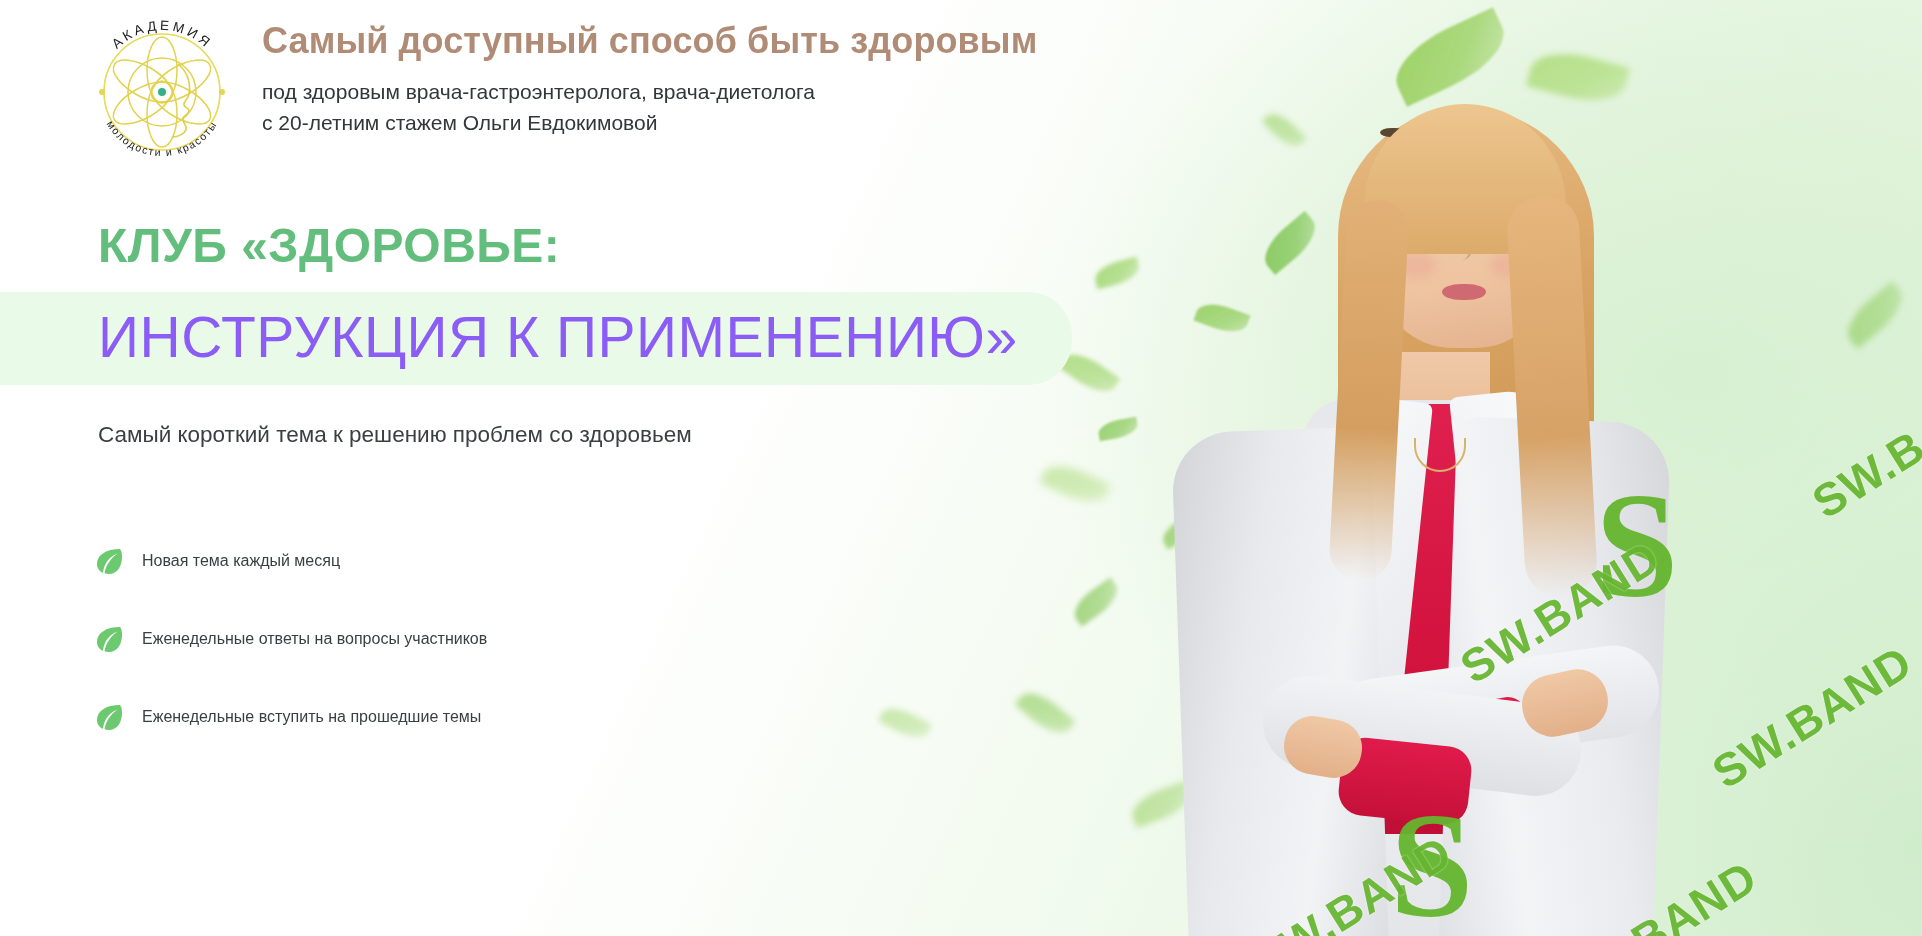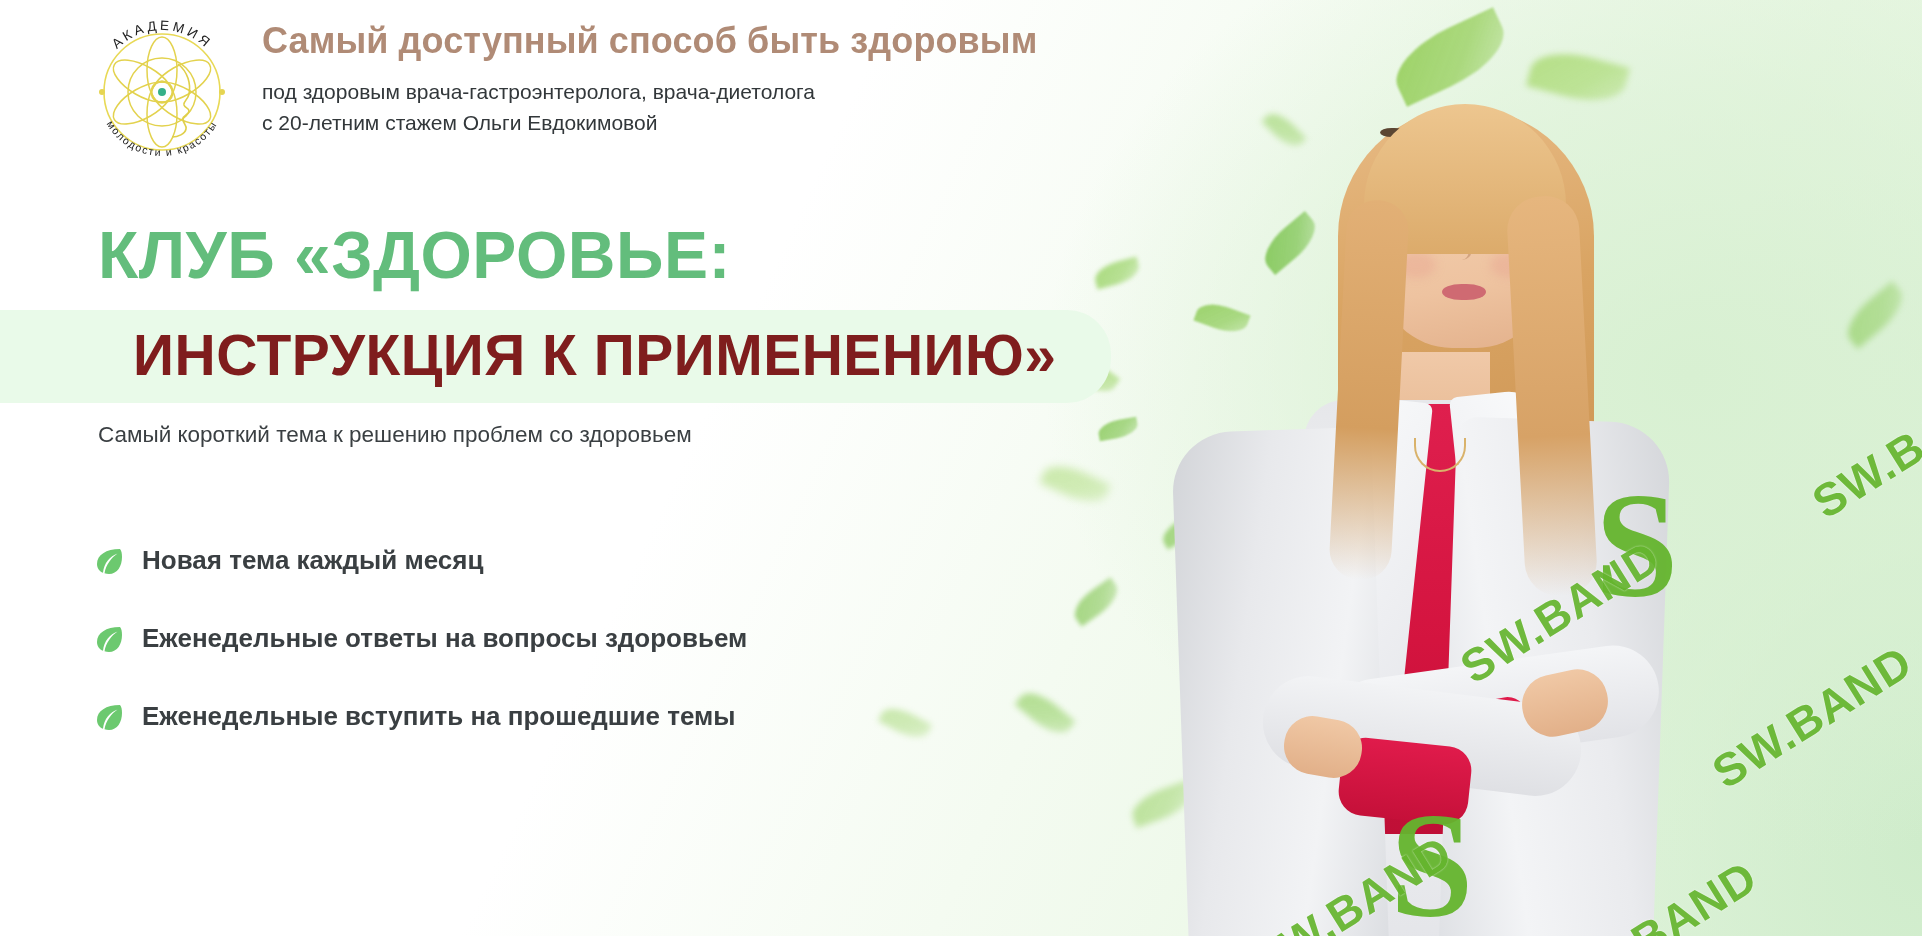--- a/index.html
+++ b/index.html
@@ -62,43 +62,42 @@
   .header-sub div { white-space: nowrap; }
 
   
   .hero {
     position: absolute;
     left: 0; top: 222px;
     width: 1100px;
   }
   .hero-line1 {
     padding-left: 98px;
-    font-size: 66px;
+    font-size: 48px;
     font-weight: bold;
     color: #63bd7c;
     letter-spacing: .5px;
     line-height: 1.0;
     white-space: nowrap;
   }
   .hero-pill {
     margin-top: 22px;
     display: inline-block;
     background: #e9fae9;
     border-radius: 0 44px 44px 0;
     padding: 17px 54px 19px 98px;
     margin-left: 0;
   }
   .hero-line2 {
     font-size: 57px;
-    font-weight: bold;
-    color: #7f1d1d;
+    font-weight: normal;
+    color: #8b5cf6;
     letter-spacing: .5px;
     line-height: 1.0;
     white-space: nowrap;
-    margin-left: 35px;
   }
 
   
   .lead {
     position: absolute;
     left: 98px; top: 418px;
     width: 760px;
     font-size: 22.5px;
     color: #3a3f42;
     line-height: 1.48;
@@ -117,25 +116,24 @@
     height: 78px;
   }
   .feature-icon {
     width: 30px; height: 30px;
     flex: 0 0 30px;
     margin-right: 18px;
     position: relative;
   }
   .feature-icon svg { display:block; width:30px; height:30px; }
   .feature-label {
-    font-size: 26px;
+    font-size: 16px;
     color: #3a3f42;
     line-height: 1.3;
     white-space: nowrap;
-    font-weight: bold;
   }
 
   
   .photo {
     position: absolute;
     right: 0; top: 0;
     width: 860px; height: 936px;
     overflow: hidden;
     pointer-events: none;
   }
@@ -384,21 +382,21 @@
           </svg>
         </span>
         <span class="feature-label">Новая тема каждый месяц</span>
       </div>
       <div class="feature-row">
         <span class="feature-icon">
           <svg viewBox="0 0 30 30">
             <path d="M26 3C12 3 3 9 3 18c0 4 2.5 7.5 6 8.8C10 17 16 10.5 23.5 7.6 17.5 11.8 12 18.6 10.5 27.2c1.4.5 2.9.8 4.5.8 8.5 0 13-8 13-17 0-3.5-.5-6.4-2-8z" fill="#6cc96f"></path>
           </svg>
         </span>
-        <span class="feature-label">Еженедельные ответы на вопросы здоровьем</span>
+        <span class="feature-label">Еженедельные ответы на вопросы участников</span>
       </div>
       <div class="feature-row">
         <span class="feature-icon">
           <svg viewBox="0 0 30 30">
             <path d="M26 3C12 3 3 9 3 18c0 4 2.5 7.5 6 8.8C10 17 16 10.5 23.5 7.6 17.5 11.8 12 18.6 10.5 27.2c1.4.5 2.9.8 4.5.8 8.5 0 13-8 13-17 0-3.5-.5-6.4-2-8z" fill="#6cc96f"></path>
           </svg>
         </span>
         <span class="feature-label">Еженедельные вступить на прошедшие темы</span>
       </div>
     </div>

